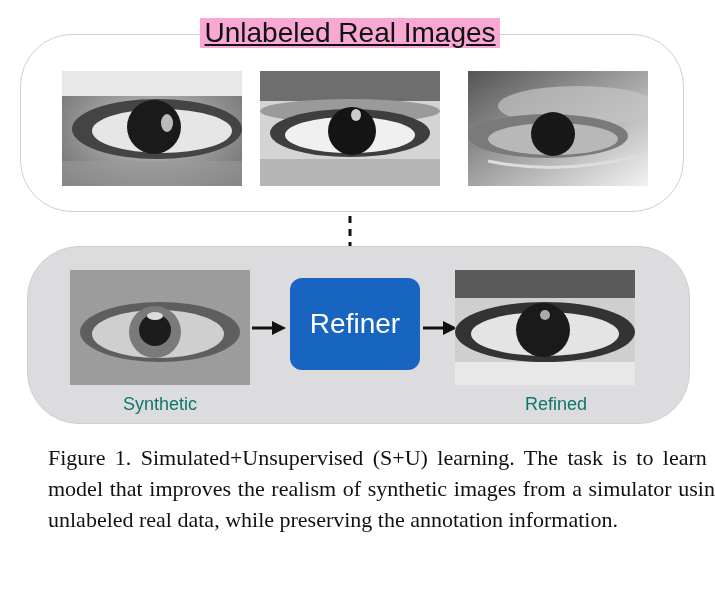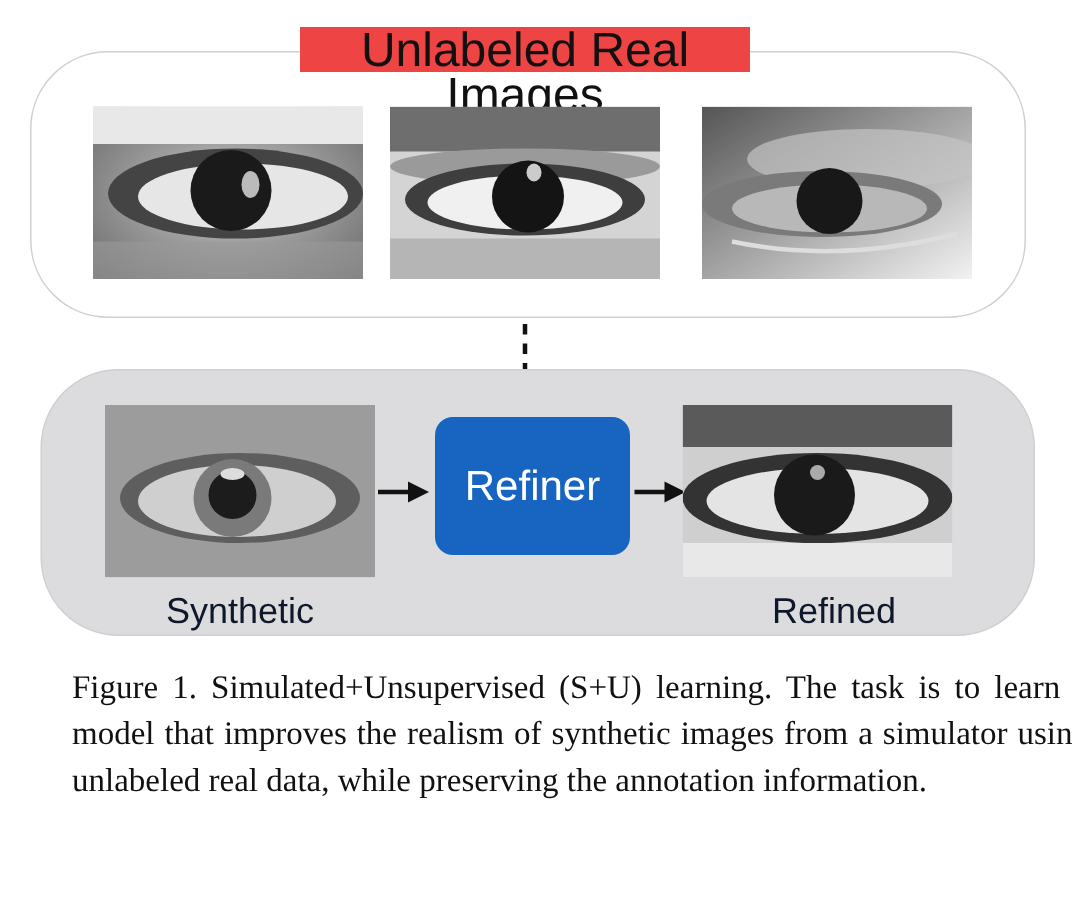--- a/index.html
+++ b/index.html
@@ -1,24 +1,24 @@
 <!DOCTYPE html>
 <html><head>
 <meta charset="utf-8">
 <style>
   html, body { margin: 0; padding: 0; background: #ffffff; }
   body { width: 715px; height: 609px; position: relative; overflow: hidden; font-family: "Liberation Sans", sans-serif; }
   .abs { position: absolute; }
   #real-box { left: 20px; top: 34px; width: 664px; height: 178px; border: 1.5px solid #d0d0d0; border-radius: 52px; box-sizing: border-box; background: #fff; }
-  #real-title { left: 200px; top: 18px; width: 300px; height: 30px; background: #ef4444; text-align: center; font-size: 32px; color: #111; line-height: 30px; }
+  #real-title { left: 200px; top: 18px; width: 300px; height: 30px; background: #f9a8d4; text-align: center; font-size: 28px; color: #111; line-height: 30px; text-decoration: underline; }
   .eye { position: absolute; overflow: hidden; }
   .eye svg { display: block; }
   #synth-box { left: 27px; top: 246px; width: 663px; height: 178px; background: #dcdcde; border-radius: 52px; border: 1px solid #cfcfd1; box-sizing: border-box; }
   #refiner { left: 290px; top: 278px; width: 130px; height: 92px; background: #1765c1; border-radius: 12px; color: #fff; font-size: 28px; display: flex; align-items: center; justify-content: center; }
-  .label { position: absolute; font-size: 24px; color: #0f172a; text-align: center; }
+  .label { position: absolute; font-size: 18px; color: #0f766e; text-align: center; }
   #caption { left: 20px; top: 442px; width: 678px; font-family: "Liberation Serif", serif; font-size: 22px; line-height: 31px; color: #111; text-align: justify; margin-left: 28px; }
 </style>
 </head>
 <body>
 
 <div id="real-box" class="abs"></div>
 <div id="real-title" class="abs">Unlabeled Real Images</div>
 
 <div class="eye" style="left:62px;top:71px;width:180px;height:115px;">
   <svg width="180" height="115">

